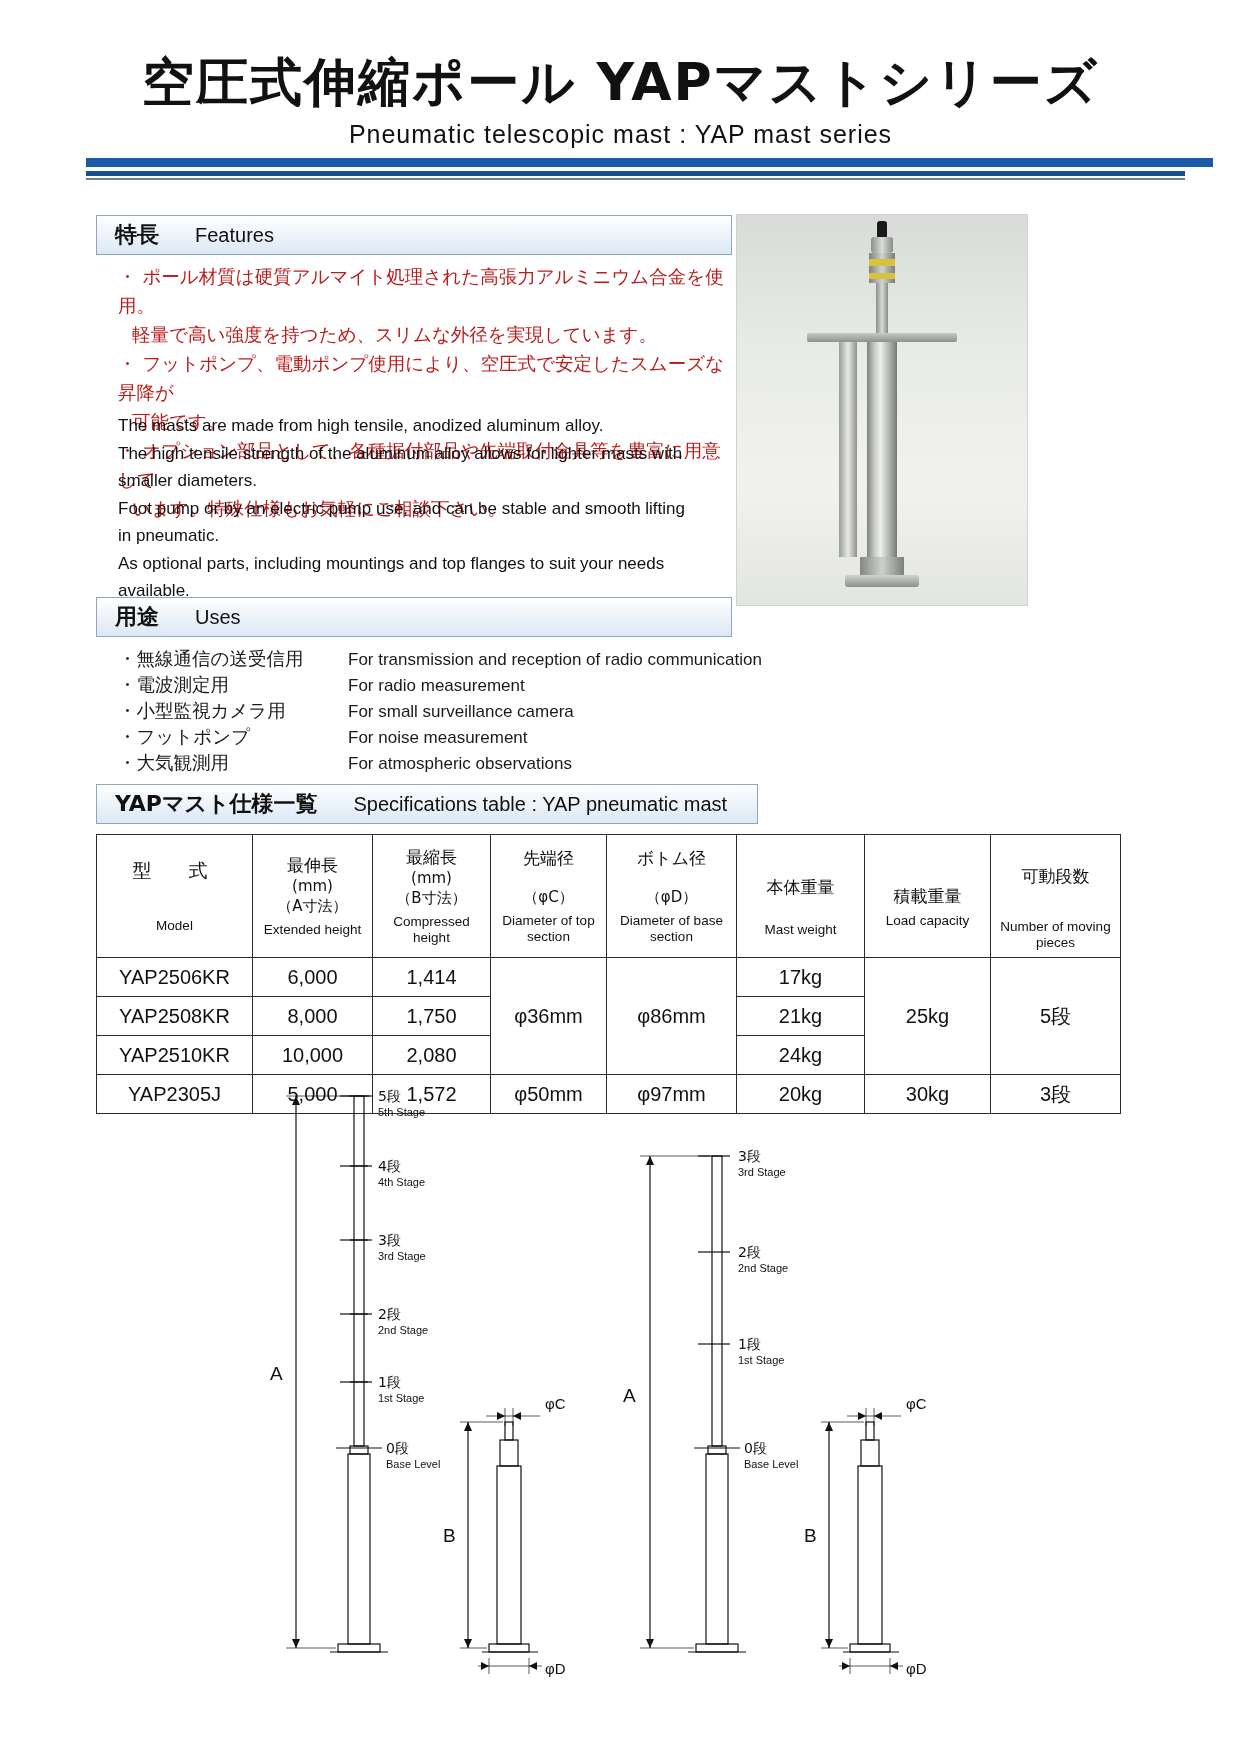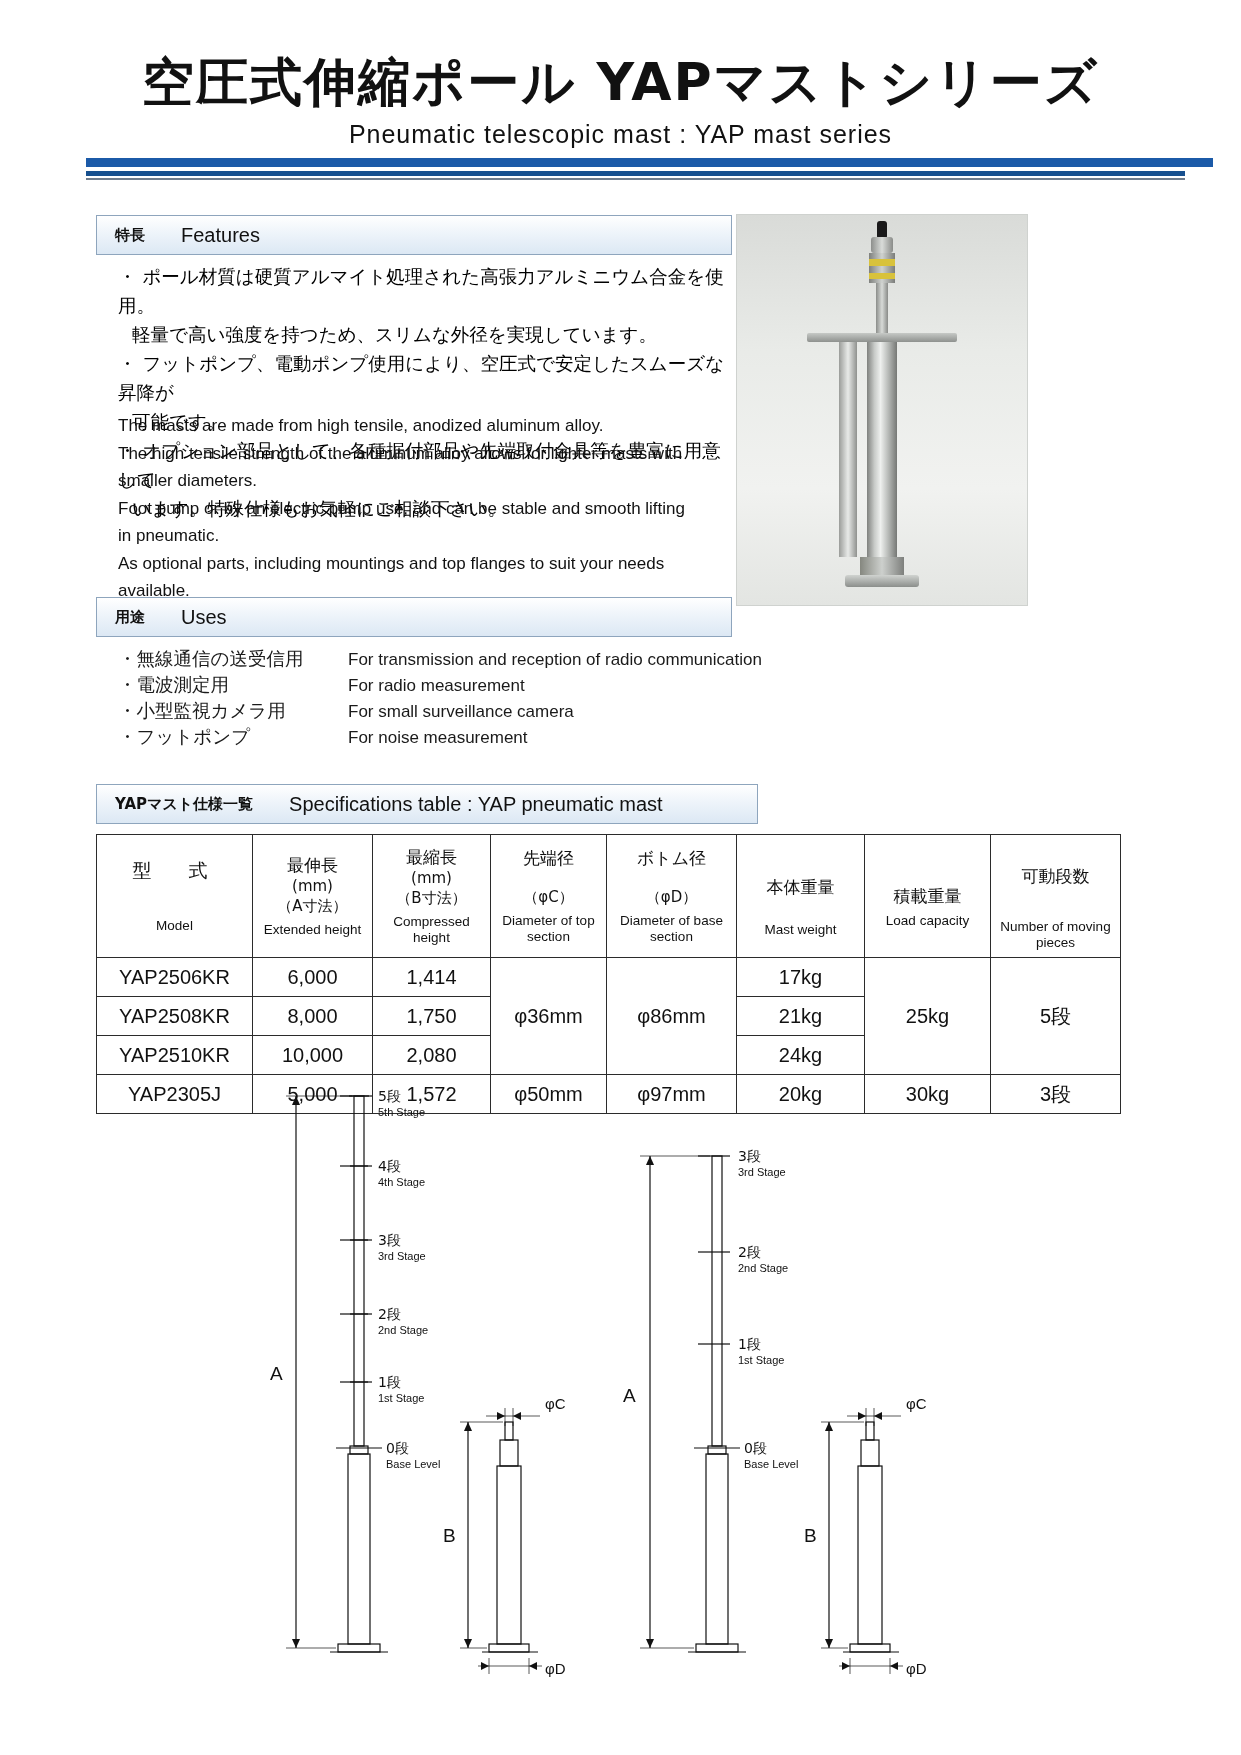--- a/index.html
+++ b/index.html
@@ -20,31 +20,31 @@
   .bar1{position:absolute;left:0;right:0;top:0;height:9px;background:#1b5aa8;}
   .bar2{position:absolute;left:0;right:28px;top:13px;height:5px;background:#17508f;}
   .bar3{position:absolute;left:0;right:28px;top:20px;height:2px;background:#6f7c8c;}
 
   
   .sec-head{
     position:absolute;height:40px;border:1px solid #8ea5bd;
     background:linear-gradient(to bottom,#ffffff 0%,#eef4fa 45%,#dce8f4 100%);
     display:flex;align-items:center;padding-left:18px;box-sizing:border-box;
   }
-  .sec-head .jp{font-size:15px;font-weight:700;color:#111;font-family:"DejaVu Sans",sans-serif;}
+  .sec-head .jp{font-size:22px;font-weight:700;color:#111;font-family:"DejaVu Sans",sans-serif;}
   .sec-head .en{font-size:20px;margin-left:36px;color:#111;}
 
   #features-head{left:96px;top:215px;width:636px;}
   #uses-head{left:96px;top:597px;width:636px;}
   #spec-head{left:96px;top:784px;width:662px;}
 
   
   .jp-body{
     position:absolute;left:118px;top:262px;width:610px;
-    font-size:18.5px;line-height:29px;font-family:"DejaVu Sans",sans-serif;color:#000000;
+    font-size:18.5px;line-height:29px;font-family:"DejaVu Sans",sans-serif;color:#b91c1c;
   }
   .jp-body li{list-style:none;margin:0 0 0 0;text-indent:0;}
   .jp-body ul{margin:0;padding:0;}
   .jp-body li::before{content:"・";}
   .jp-body li span.cont{display:block;margin-left:14px;}
 
   .en-body{
     position:absolute;left:118px;top:412px;width:600px;
     font-size:17px;line-height:27.5px;color:#111;
   }
@@ -172,20 +172,24 @@
       <span class="jp">・電波測定用</span>
       <span class="en">For radio measurement</span>
     </div>
     <div class="row">
       <span class="jp">・小型監視カメラ用</span>
       <span class="en">For small surveillance camera</span>
     </div>
     <div class="row">
       <span class="jp">・フットポンプ</span>
       <span class="en">For noise measurement</span>
+    </div>
+    <div class="row">
+      <span class="jp">・大気観測用</span>
+      <span class="en">For atmospheric observations</span>
     </div>
   </div>
 
   <div class="sec-head" id="spec-head">
     <span class="jp">YAPマスト仕様一覧</span>
     <span class="en">Specifications table : YAP pneumatic mast</span>
   </div>
 
   <table class="spec">
     <colgroup>

